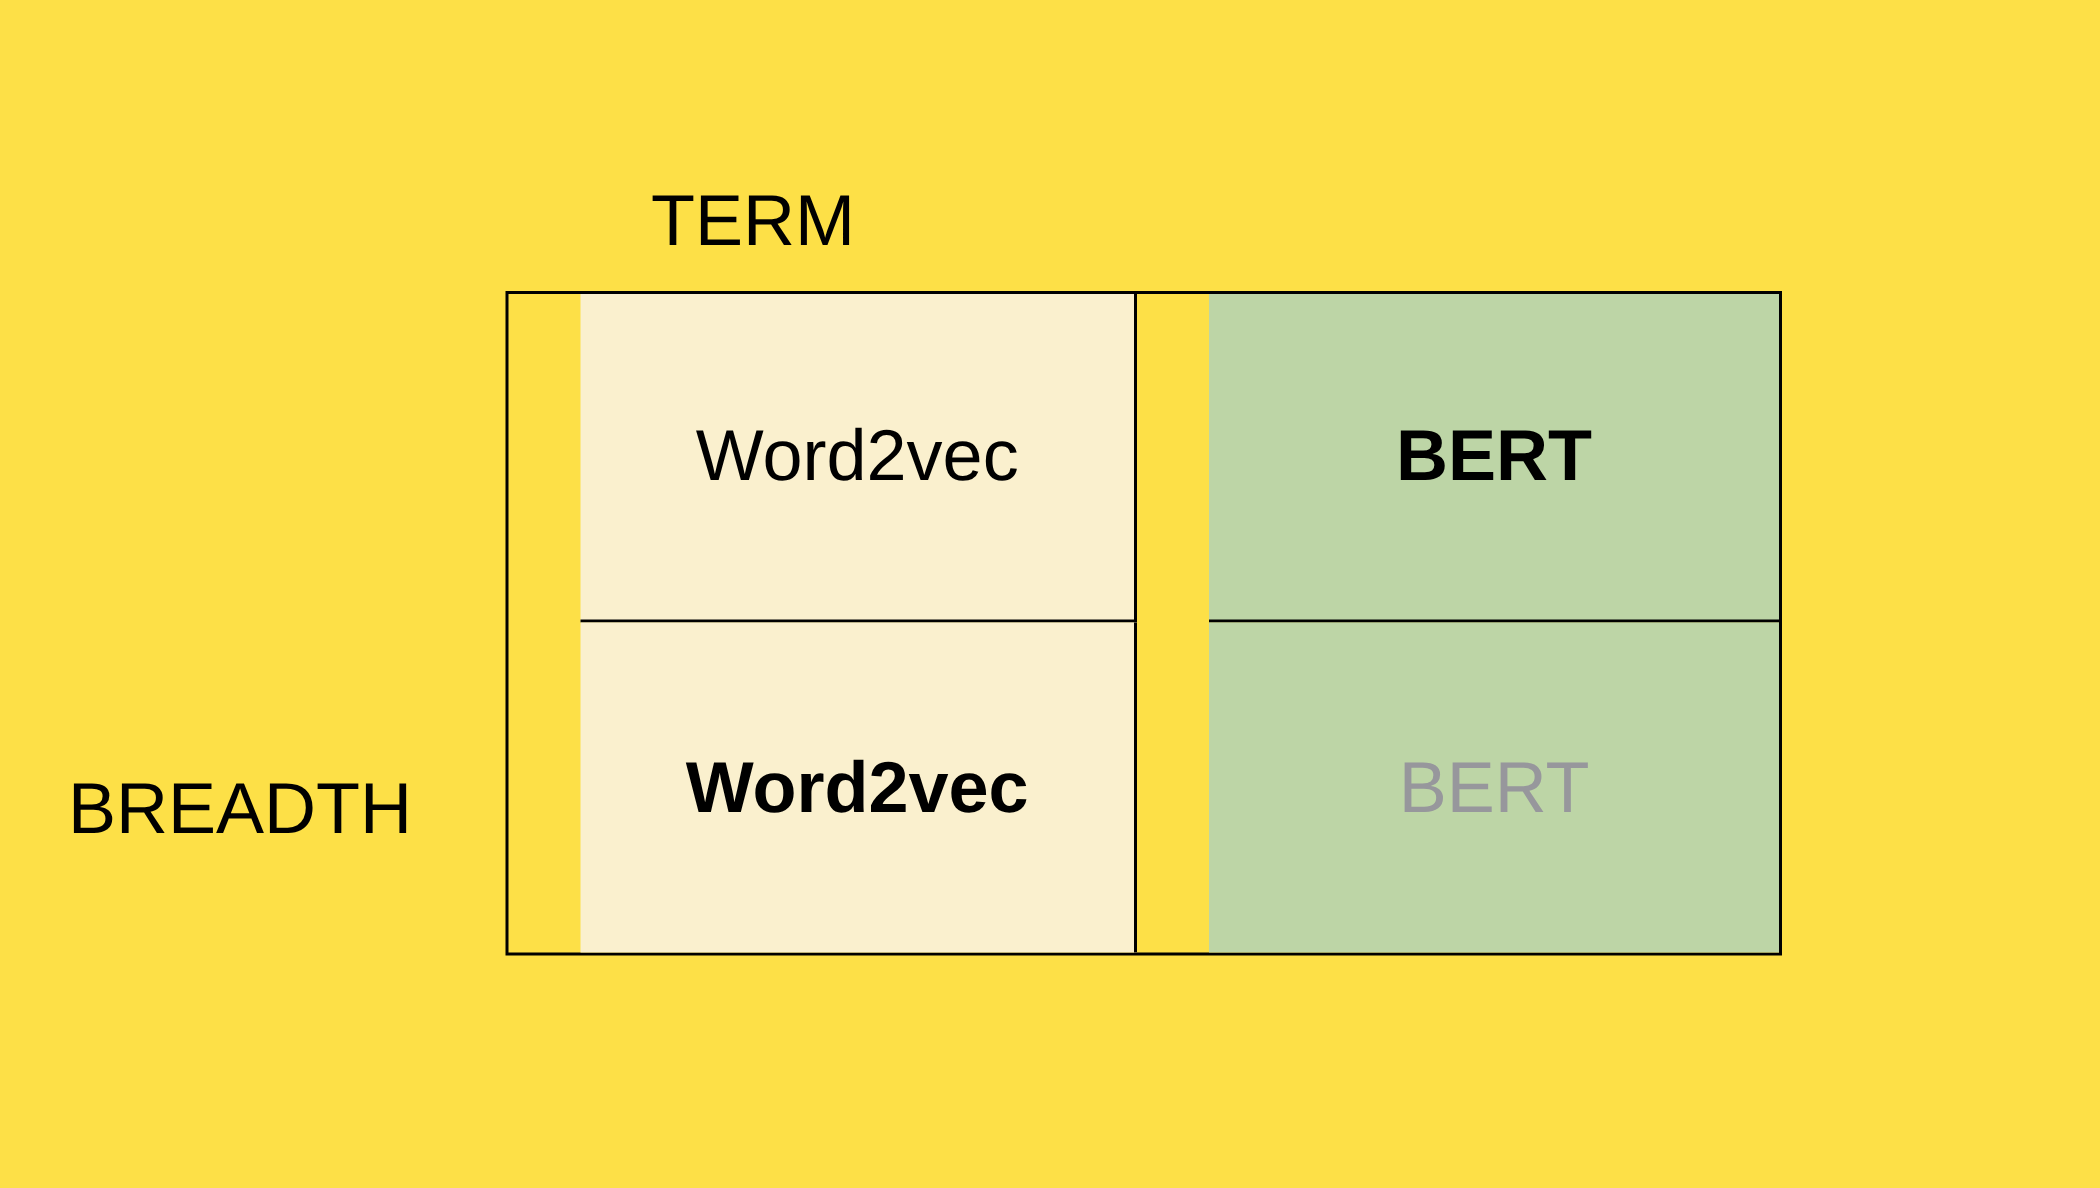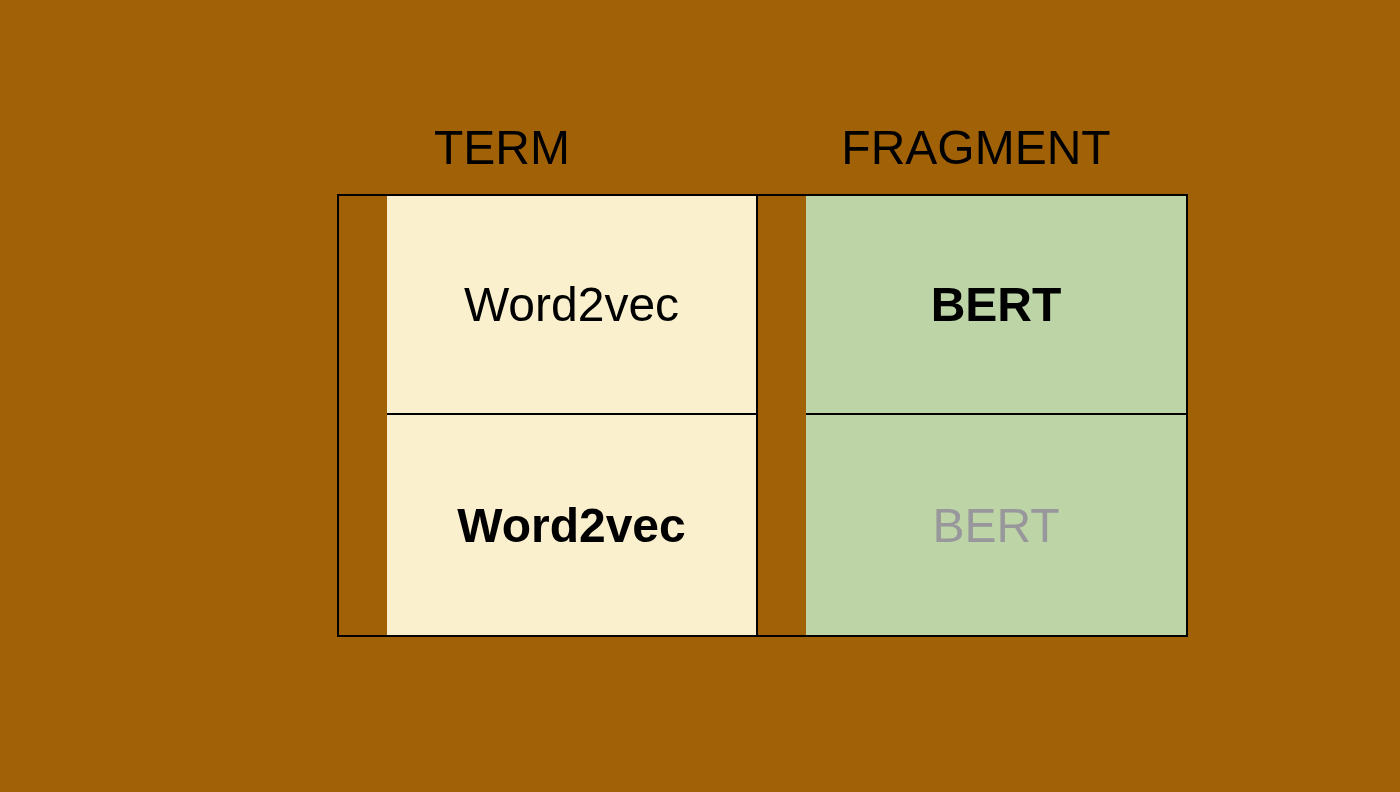--- a/index.html
+++ b/index.html
@@ -5,21 +5,21 @@
   html, body {
     margin: 0;
     padding: 0;
     background: #ffffff;
     font-family: "Liberation Sans", sans-serif;
   }
   .canvas {
     position: relative;
     width: 1400px;
     height: 792px;
-    background: #a16207;
+    background: #fde047;
     overflow: hidden;
   }
   .col-header {
     position: absolute;
     top: 122px;
     width: 320px;
     text-align: center;
     font-size: 48px;
     line-height: 1.1;
     color: #000000;
@@ -64,23 +64,23 @@
   .cell.r2c1 { border-right: 2px solid #000; }
   .cell.bold { font-weight: bold; }
 </style>
 </head>
 <body>
 
 <div class="canvas">
 
   <div class="col-header term">TERM</div>
 
-  <div class="col-header fragment">FRAGMENT</div>
 
 
+  <div class="row-header breadth">BREADTH</div>
 
   <div class="matrix">
     <div class="cell r1c1" style="background: rgb(250, 240, 206);">Word2vec</div>
     <div class="cell r1c2 bold" style="background: rgb(189, 213, 166);">BERT</div>
     <div class="cell r2c1 bold" style="background: rgb(250, 240, 206);">Word2vec</div>
     <div class="cell r2c2" style="background: rgb(189, 213, 166); color: rgb(151, 151, 156);">BERT</div>
   </div>
 
 </div>
 

